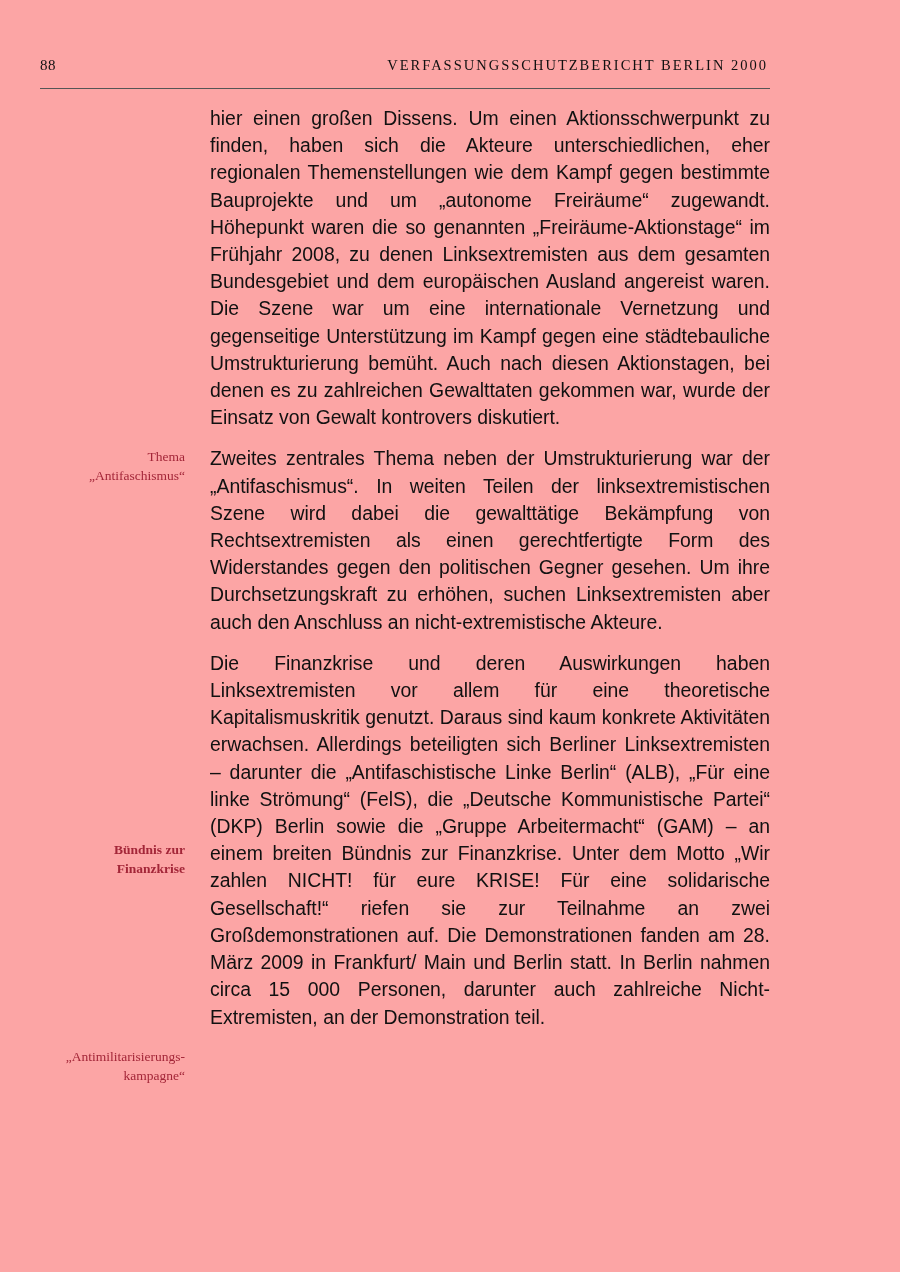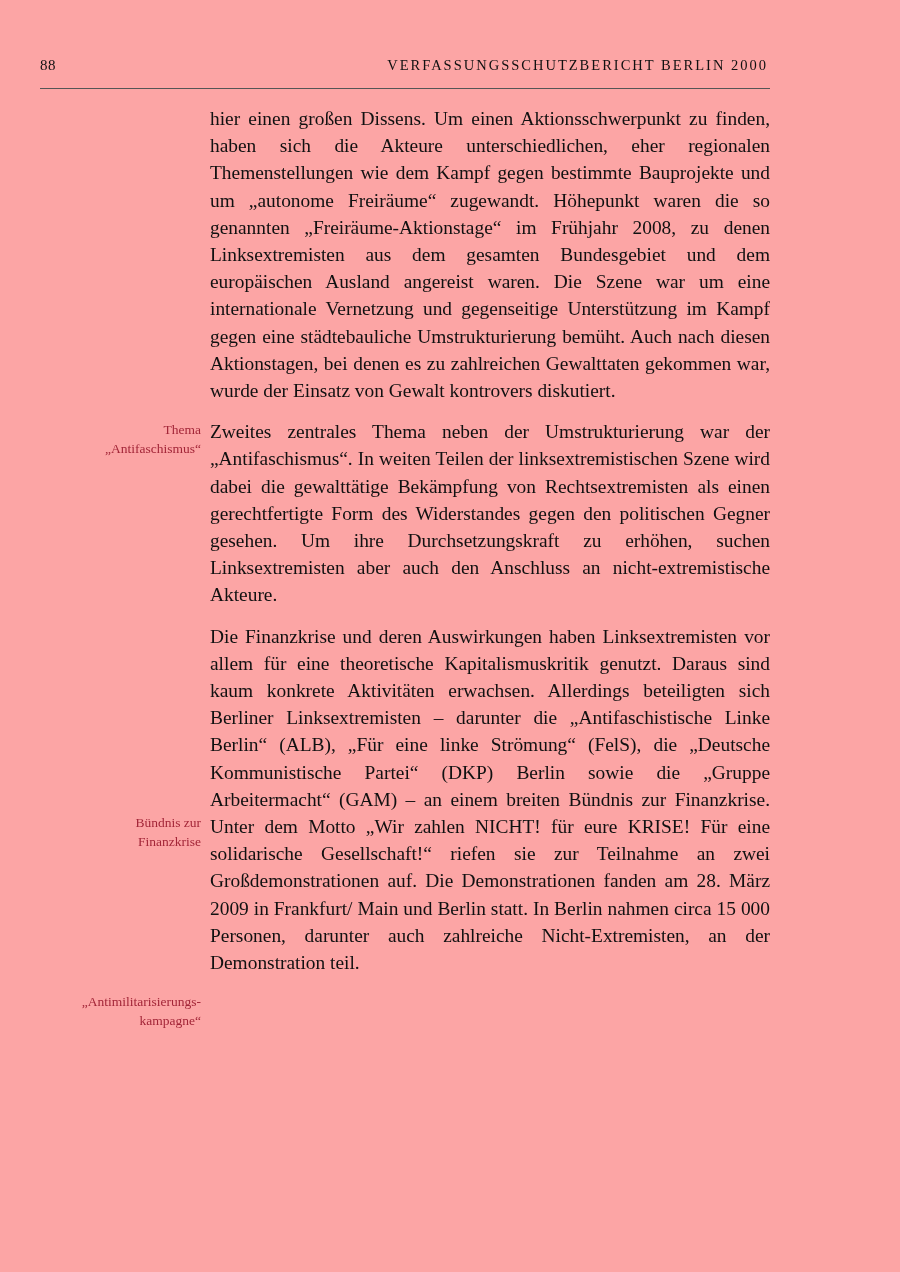--- a/index.html
+++ b/index.html
@@ -63,35 +63,35 @@
 
   .block {
     position: relative;
     display: block;
     margin-bottom: 14px;
   }
   .block:last-child { margin-bottom: 0; }
 
   .marginal {
     position: absolute;
-    left: 16px;
+    left: 0;
     top: 2px;
     width: 145px;
     text-align: right;
     font-family: "Liberation Serif", "DejaVu Serif", serif;
     font-size: 13.5px;
     line-height: 19px;
     color: #a32638;
     hyphens: none;
   }
 
   .para {
     margin: 0 0 0 170px;
     width: 560px;
-    font-family: Liberation Serif, serif;
+    font-family: Liberation Sans, sans-serif;
     font-size: 19.4px;
     line-height: 27.2px;
     text-align: justify;
     text-justify: inter-word;
     hyphens: none;
     color: #111111;
   }
 </style>
 </head>
 <body>
@@ -109,21 +109,21 @@
       <div class="marginal" style="color: rgb(163, 38, 56);"></div>
       <p class="para">hier einen großen Dissens. Um einen Aktionsschwerpunkt zu finden, haben sich die Akteure unterschiedlichen, eher regionalen Themenstellungen wie dem Kampf gegen bestimmte Bauprojekte und um „autonome Freiräume“ zugewandt. Höhepunkt waren die so genannten „Freiräume-Aktionstage“ im Frühjahr 2008, zu denen Linksextremisten aus dem gesamten Bundesgebiet und dem europäischen Ausland angereist waren. Die Szene war um eine internationale Vernetzung und gegenseitige Unterstützung im Kampf gegen eine städtebauliche Umstrukturierung bemüht. Auch nach diesen Aktionstagen, bei denen es zu zahlreichen Gewalttaten gekommen war, wurde der Einsatz von Gewalt kontrovers diskutiert.</p>
     </div>
 
     <div class="block">
       <div class="marginal" style="color: rgb(163, 38, 56);">Thema<br>„Antifaschismus“</div>
       <p class="para">Zweites zentrales Thema neben der Umstrukturierung war der „Antifaschismus“. In weiten Teilen der linksextremistischen Szene wird dabei die gewalttätige Bekämpfung von Rechtsextremisten als einen gerechtfertigte Form des Widerstandes gegen den politischen Gegner gesehen. Um ihre Durchsetzungskraft zu erhöhen, suchen Linksextremisten aber auch den Anschluss an nicht-extremistische Akteure.</p>
     </div>
 
     <div class="block">
-      <div class="marginal" style="top: 190px; color: rgb(163, 38, 56);">Bündnis zur<br>Finanzkrise</div>
+      <div class="marginal" style="top: 190px; color: rgb(163, 38, 56); font-weight: bold;">Bündnis zur<br>Finanzkrise</div>
       <p class="para">Die Finanzkrise und deren Auswirkungen haben Linksextremisten vor allem für eine theoretische Kapitalismuskritik genutzt. Daraus sind kaum konkrete Aktivitäten erwachsen. Allerdings beteiligten sich Berliner Linksextremisten – darunter die „Antifaschistische Linke Berlin“ (ALB), „Für eine linke Strömung“ (FelS), die „Deutsche Kommunistische Partei“ (DKP) Berlin sowie die „Gruppe Arbeitermacht“ (GAM) – an einem breiten Bündnis zur Finanzkrise. Unter dem Motto „Wir zahlen NICHT! für eure KRISE! Für eine solidarische Gesellschaft!“ riefen sie zur Teilnahme an zwei Großdemonstrationen auf. Die Demonstrationen fanden am 28. März 2009 in Frankfurt/ Main und Berlin statt. In Berlin nahmen circa 15 000 Personen, darunter auch zahlreiche Nicht-Extremisten, an der Demonstration teil.</p>
     </div>
 
     <div class="block">
       <div class="marginal" style="color: rgb(163, 38, 56);">„Antimilitarisierungs-<br>kampagne“</div>
     </div>
 
   </div>
 
 </div>

